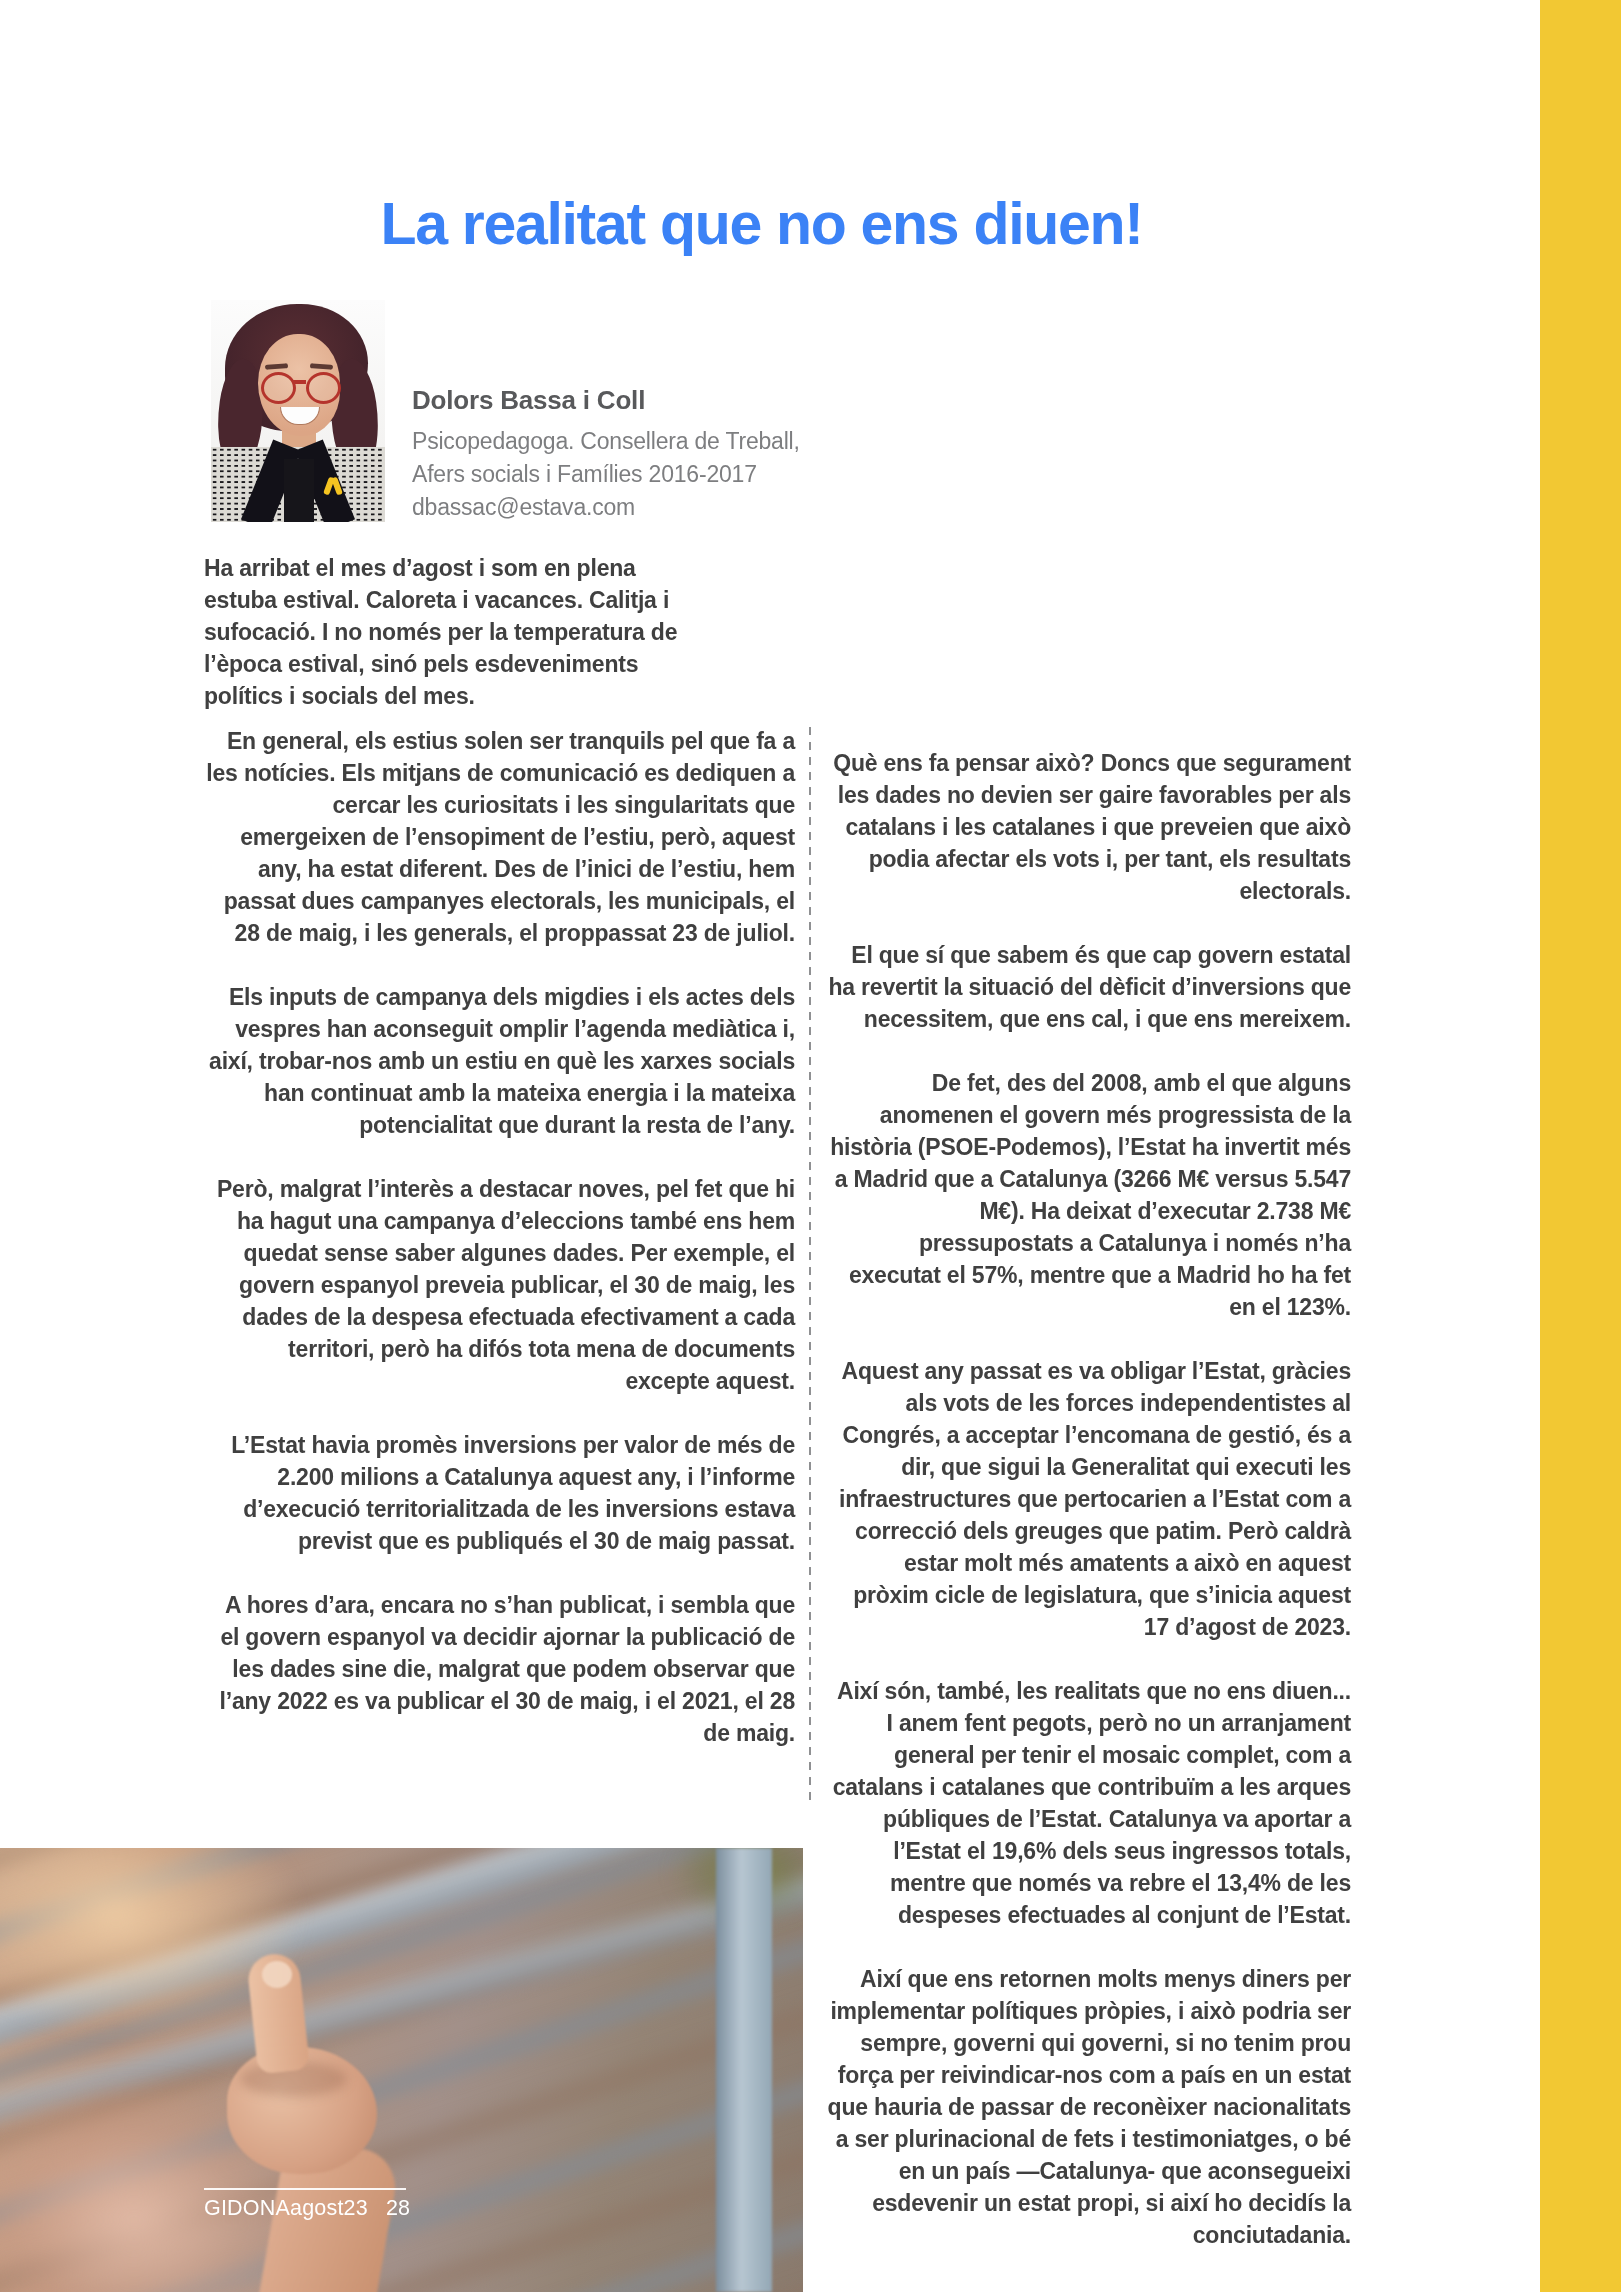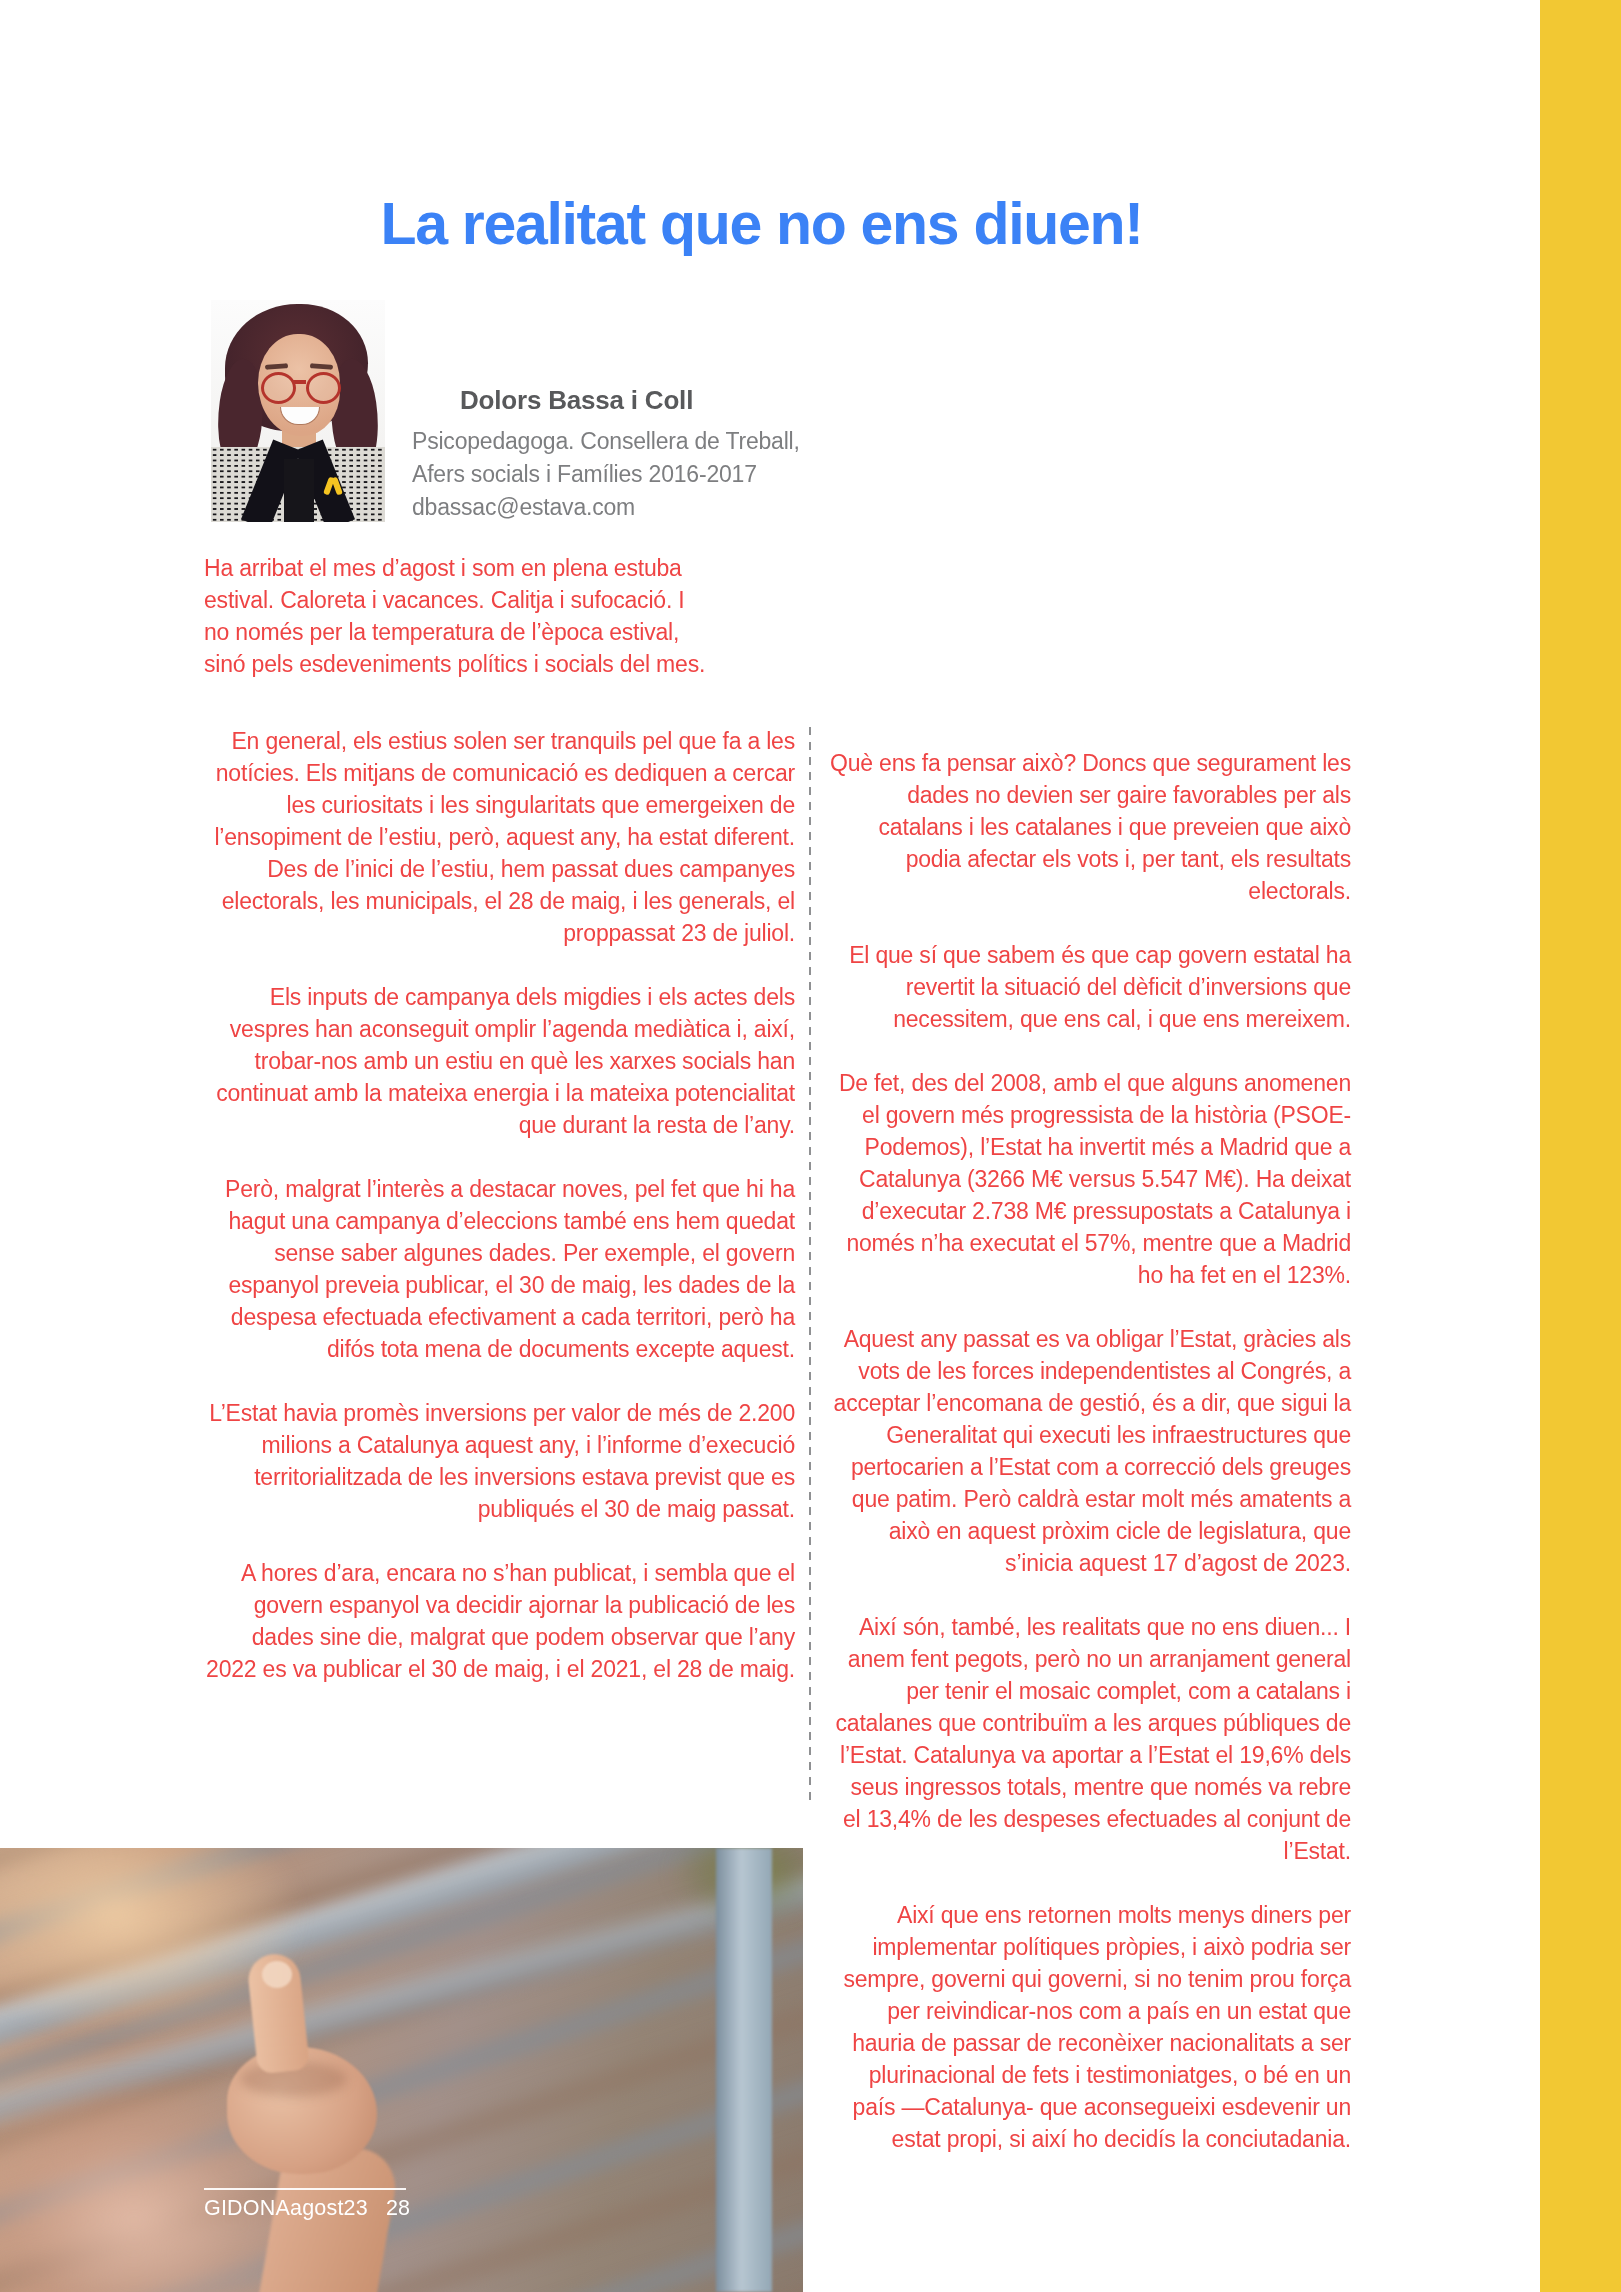--- a/index.html
+++ b/index.html
@@ -36,24 +36,24 @@
   .smile{left:69px;top:107px;width:38px;height:17px;background:#fdfdfd;
     border-radius:0 0 38px 38px;border:1.8px solid #b07a5e;border-top:none;}
   .neck{left:71px;top:129px;width:34px;height:25px;background:#dca886;}
   .jacket{left:0;top:147px;width:174px;height:75px;background-color:#dcdad4;
     background-image:radial-gradient(#17161a 30%,transparent 34%);background-size:7.2px 5.4px;}
   .collar-left{left:45px;top:142px;width:30px;height:86px;background:#121118;transform:rotate(22deg);}
   .collar-right{left:99px;top:142px;width:30px;height:86px;background:#121118;transform:rotate(-22deg);}
   .shirt-inner{left:73px;top:159px;width:30px;height:64px;background:#16151a;}
   .pin1{left:115px;top:177px;width:6.3px;height:18px;background:#f5c421;border-radius:2.7px;transform:rotate(20deg);}
   .pin2{left:123px;top:177px;width:6.3px;height:18px;background:#f5c421;border-radius:2.7px;transform:rotate(-20deg);}
-  #author-name{left:412px;top:385px;font-size:26px;font-weight:700;color:#58595b;letter-spacing:-0.2px;margin-left:48px;}
+  #author-name{left:412px;top:385px;font-size:26px;font-weight:700;color:#58595b;letter-spacing:-0.2px;}
   #author-bio{left:412px;top:425px;font-size:23px;color:#7d7e80;line-height:33px;letter-spacing:-0.2px;}
   
-  .bodytext{font-size:23px;color:#ef4444;line-height:32px;letter-spacing:-0.2px;}
+  .bodytext{font-size:23px;color:#404040;line-height:32px;letter-spacing:-0.2px;font-weight:bold;}
   #intro{left:204px;top:552px;width:506px;}
   #col-left{left:204px;top:725px;width:591px;}
   #col-right{left:827px;top:747px;width:524px;}
   .bodytext p{margin:0 0 32px 0;text-align:right;}
   #col-divider{
     left:809px;top:727px;width:1.8px;height:1079px;
     background:repeating-linear-gradient(to bottom,#8f9092 0 8px,transparent 8px 15px);
   }
   
   #bottom-photo{left:0;top:1848px;width:803px;height:444px;overflow:hidden;background:#a89485;}

